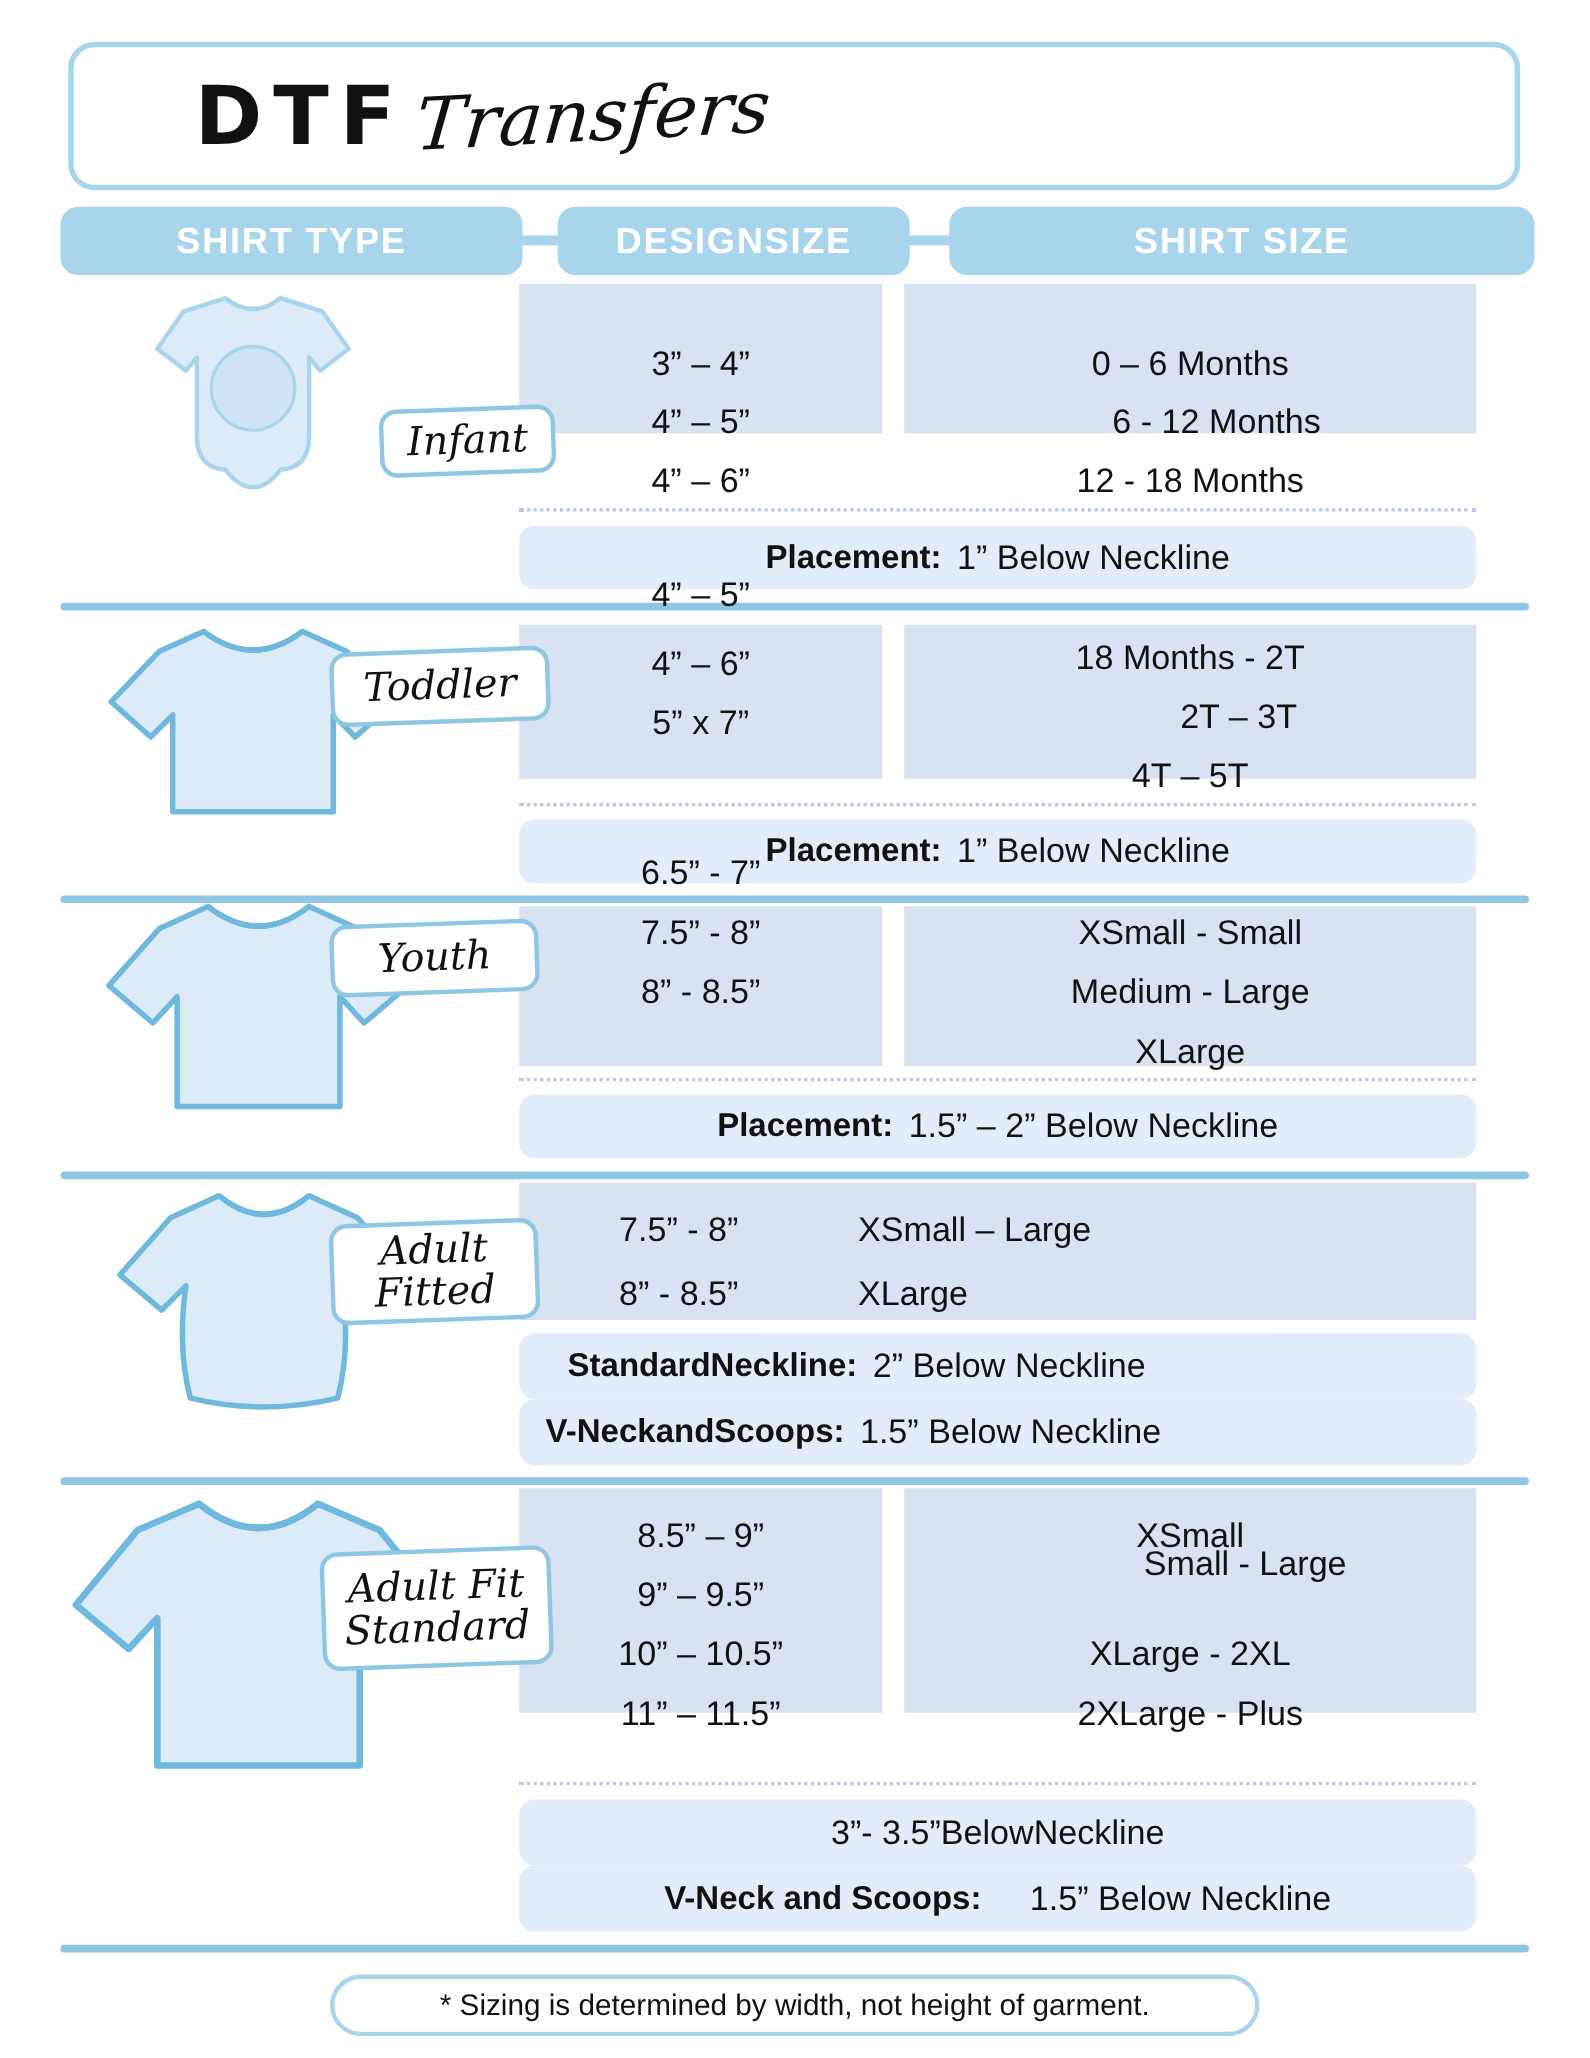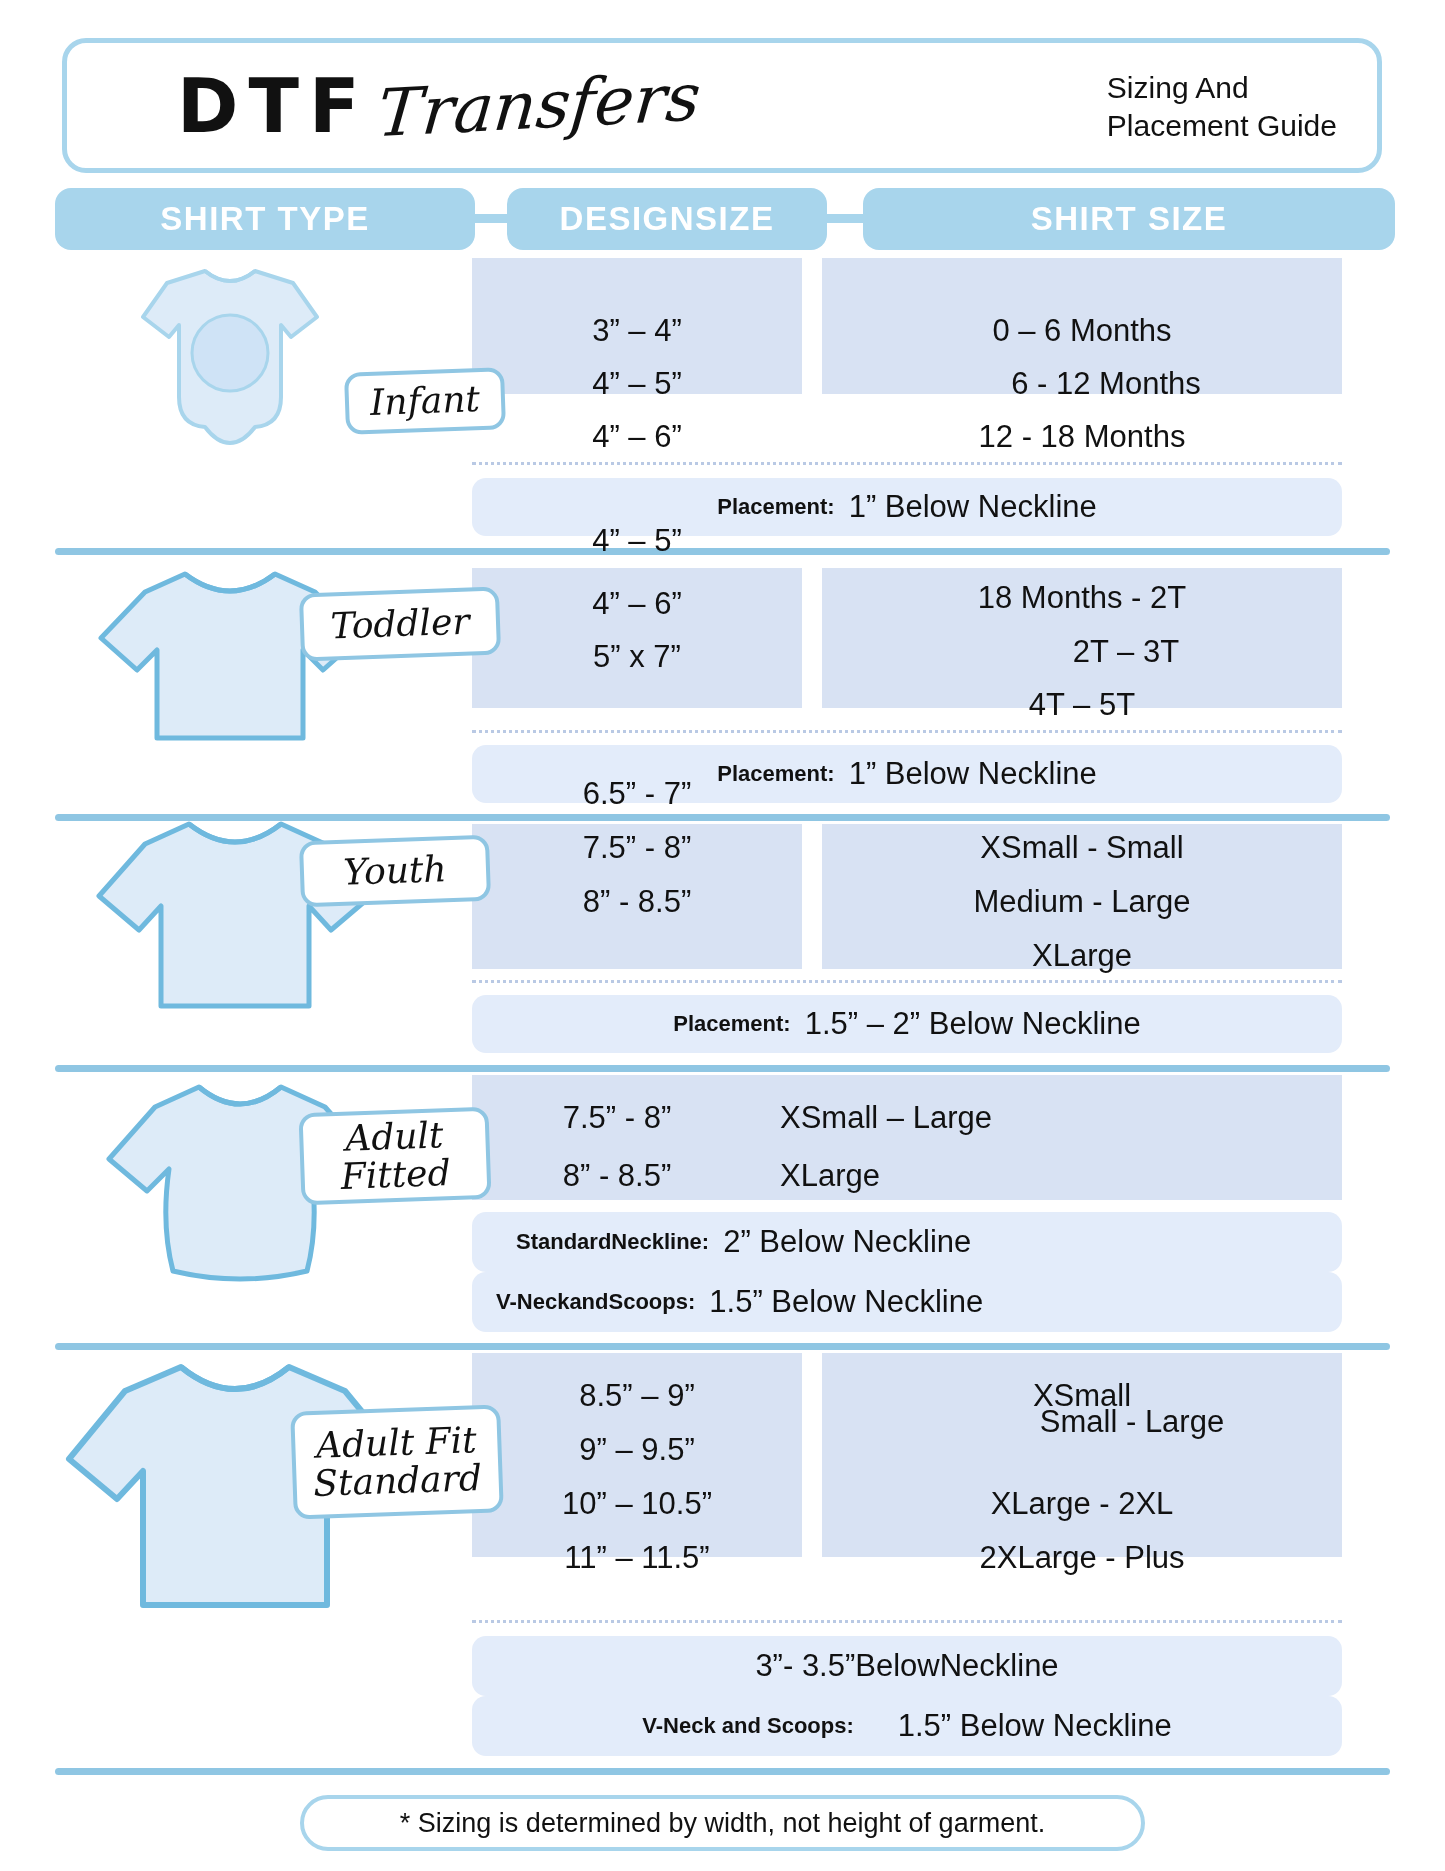--- a/index.html
+++ b/index.html
@@ -123,21 +123,21 @@
     height: 58px;
     background: #e3ecfa;
     border-radius: 14px;
     display: flex;
     align-items: center;
     justify-content: center;
     gap: 14px;
   }
   .placement-bar .lbl {
     font-weight: bold;
-    font-size: 22px;
+    font-size: 30px;
     color: #111;
   }
   .placement-bar .val {
     font-size: 31px;
     color: #111;
   }
 
   .divider {
     position: absolute;
     left: 55px;
@@ -195,24 +195,20 @@
 </head>
 <body>
 
 <div class="page">
 
   <div class="header">
     <div class="brand">
       <span class="brand-dtf">DTF</span>
       <span class="brand-script">Transfers</span>
     </div>
-    <div class="header-sub">
-      <div>Sizing And</div>
-      <div>Placement Guide</div>
-    </div>
   </div>
 
   <div class="colheads">
     <div class="pill-connector pc1"></div>
     <div class="pill-connector pc2"></div>
     <div class="pill shirt-type">SHIRT TYPE</div>
     <div class="pill design-size">DESIGNSIZE</div>
     <div class="pill shirt-size">SHIRT SIZE</div>
   </div>
 

